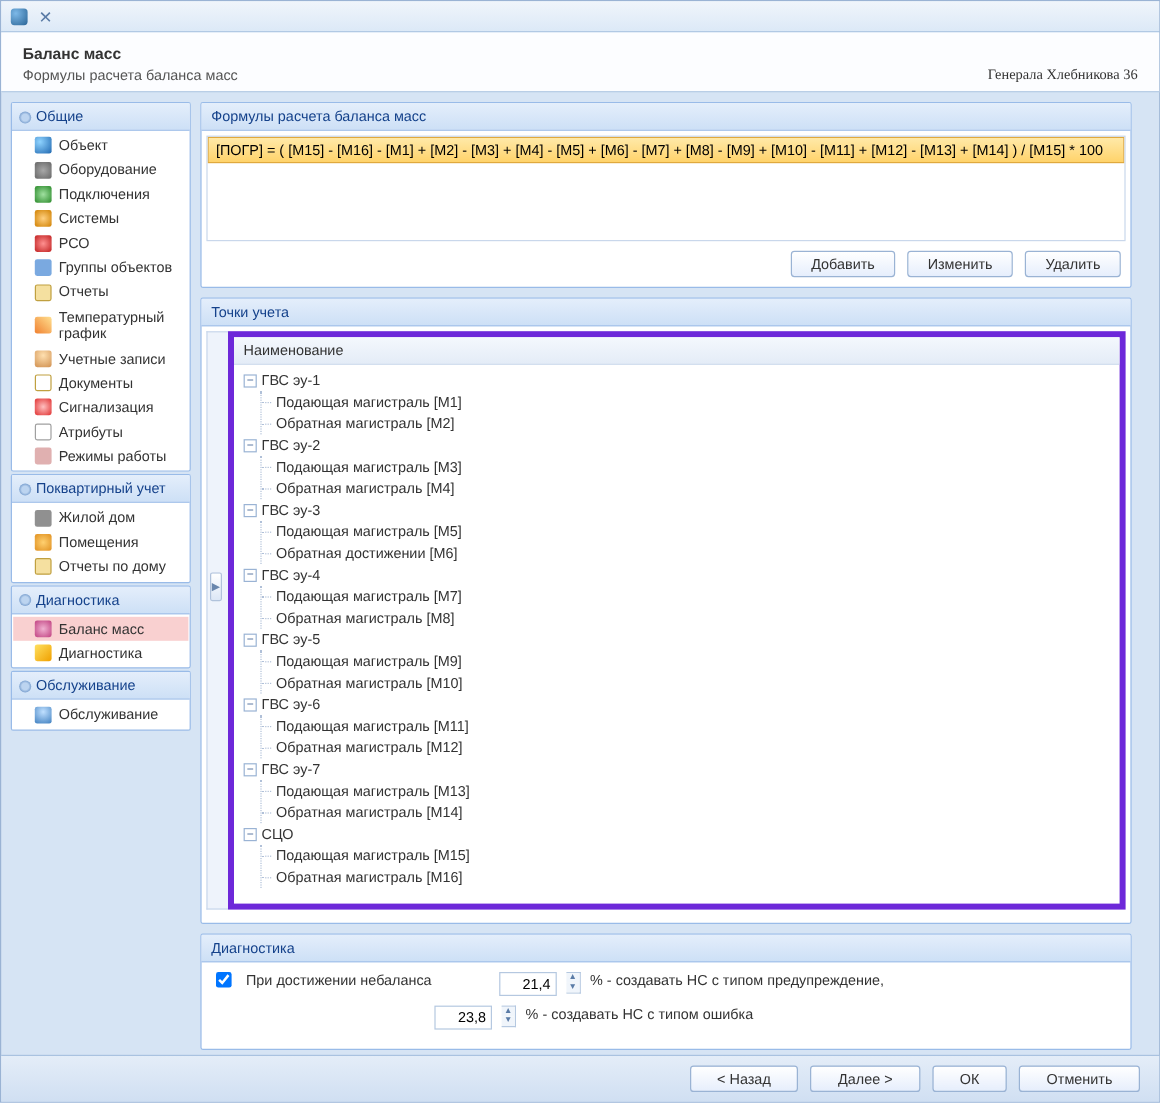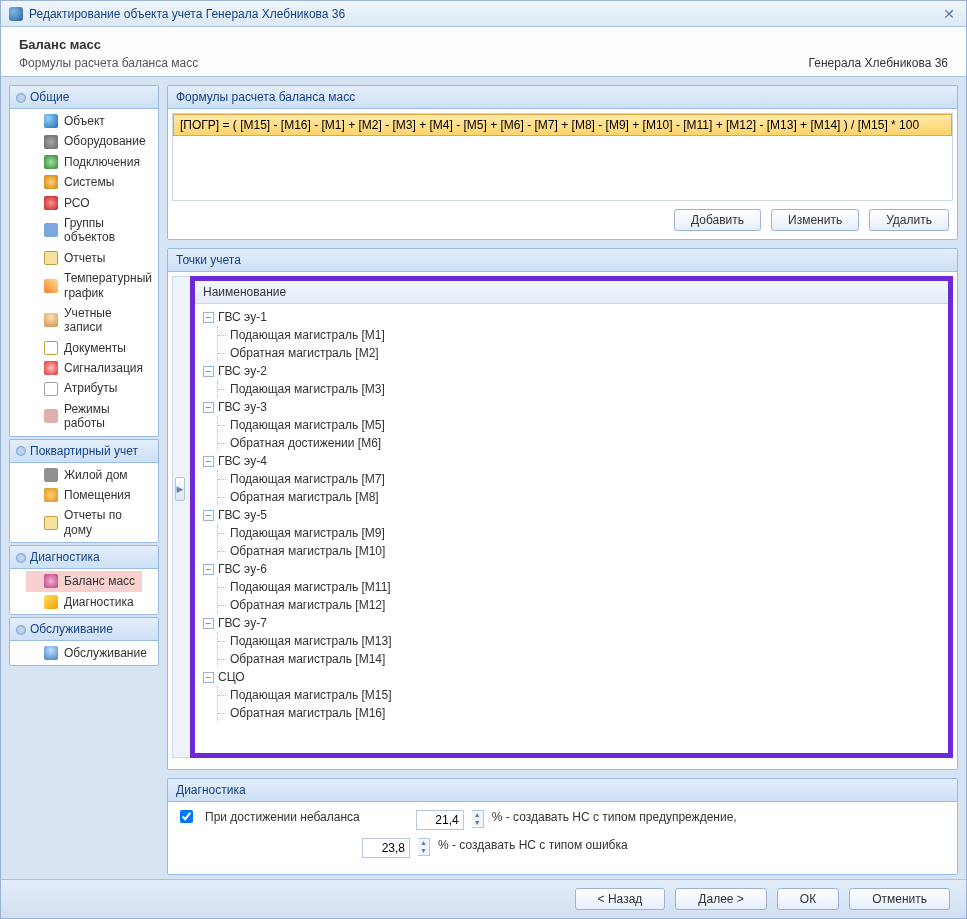--- a/index.html
+++ b/index.html
@@ -43,25 +43,25 @@
   font-size: 14px;
 }
 .crumb-area {
   background: #fcfdff;
   border-bottom: 1px solid #a9c2e0;
   padding: 10px 18px 6px 18px;
   position: relative;
 }
 .crumb-title { font-weight: bold; font-size: 13px; color: #333; margin-bottom: 4px; }
 .crumb-sub { font-size: 12px; color: #555; }
-.crumb-right { position: absolute; right: 18px; bottom: 6px; color: #333; }
+.crumb-right { position: absolute; right: 18px; bottom: 6px; color: #333; font-family: Liberation Serif, serif; }
 .mainrow {
   display: flex;
   flex: 1;
-  margin: 8px 8px 4px 8px;
+  margin: 8px 23px 4px 8px;
   gap: 8px;
   min-height: 0;
 }
 .sidebar {
   width: 150px;
   display: flex;
   flex-direction: column;
 }
 .acc-section { border: 1px solid #99bbe8; border-radius: 2px; margin-bottom: 2px; background: #fff; }
 .acc-header {
@@ -75,21 +75,21 @@
 .acc-header::before {
   content: "";
   display: inline-block;
   vertical-align: middle;
   margin-right: 4px;
   width: 10px; height: 10px;
   background: radial-gradient(circle, #bcd4f0 40%, #7da2d0 70%);
   border-radius: 50%;
   position: relative;
 }
-.acc-body { padding: 2px 16px; }
+.acc-body { padding: 2px 1px; }
 .nav-item {
   display: flex;
   align-items: center;
   padding: 3px 6px 3px 18px;
   cursor: pointer;
   color: #333;
   white-space: normal;
   line-height: 1.2;
 }
 .nav-item.selected { background: #f9d0d0; }
@@ -282,21 +282,20 @@
 .i-diag{background:linear-gradient(135deg,#ffe060,#f0a000);position:relative;}
 .i-serv{background:radial-gradient(circle at 50% 30%,#c0e0ff,#4080c0);}
 input[type=checkbox]{ margin:0 4px 0 0; }
 </style>
 </head>
 <body>
 
 <div class="window">
   <div class="titlebar">
     <span class="title-icon"></span>
-    <span class="titlebar-title">Редактирование объекта учета Генерала Хлебникова 36</span>
     <span class="closebtn">✕</span>
   </div>
 
   <div class="crumb-area">
     <div class="crumb-title">Баланс масс</div>
     <div class="crumb-sub">Формулы расчета баланса масс</div>
     <div class="crumb-right">Генерала Хлебникова 36</div>
   </div>
 
   <div class="mainrow">
@@ -438,20 +437,21 @@
                     <div class="leaf-row">Обратная магистраль [M2]</div>
                   </div>
                 </div>
                 <div class="tree-node">
                   <div class="tree-row">
                     <span class="toggle">−</span>
                     <span>ГВС эу-2</span>
                   </div>
                   <div class="tree-children">
                     <div class="leaf-row">Подающая магистраль [M3]</div>
+                    <div class="leaf-row">Обратная магистраль [M4]</div>
                   </div>
                 </div>
                 <div class="tree-node">
                   <div class="tree-row">
                     <span class="toggle">−</span>
                     <span>ГВС эу-3</span>
                   </div>
                   <div class="tree-children">
                     <div class="leaf-row">Подающая магистраль [M5]</div>
                     <div class="leaf-row">Обратная достижении [M6]</div>

